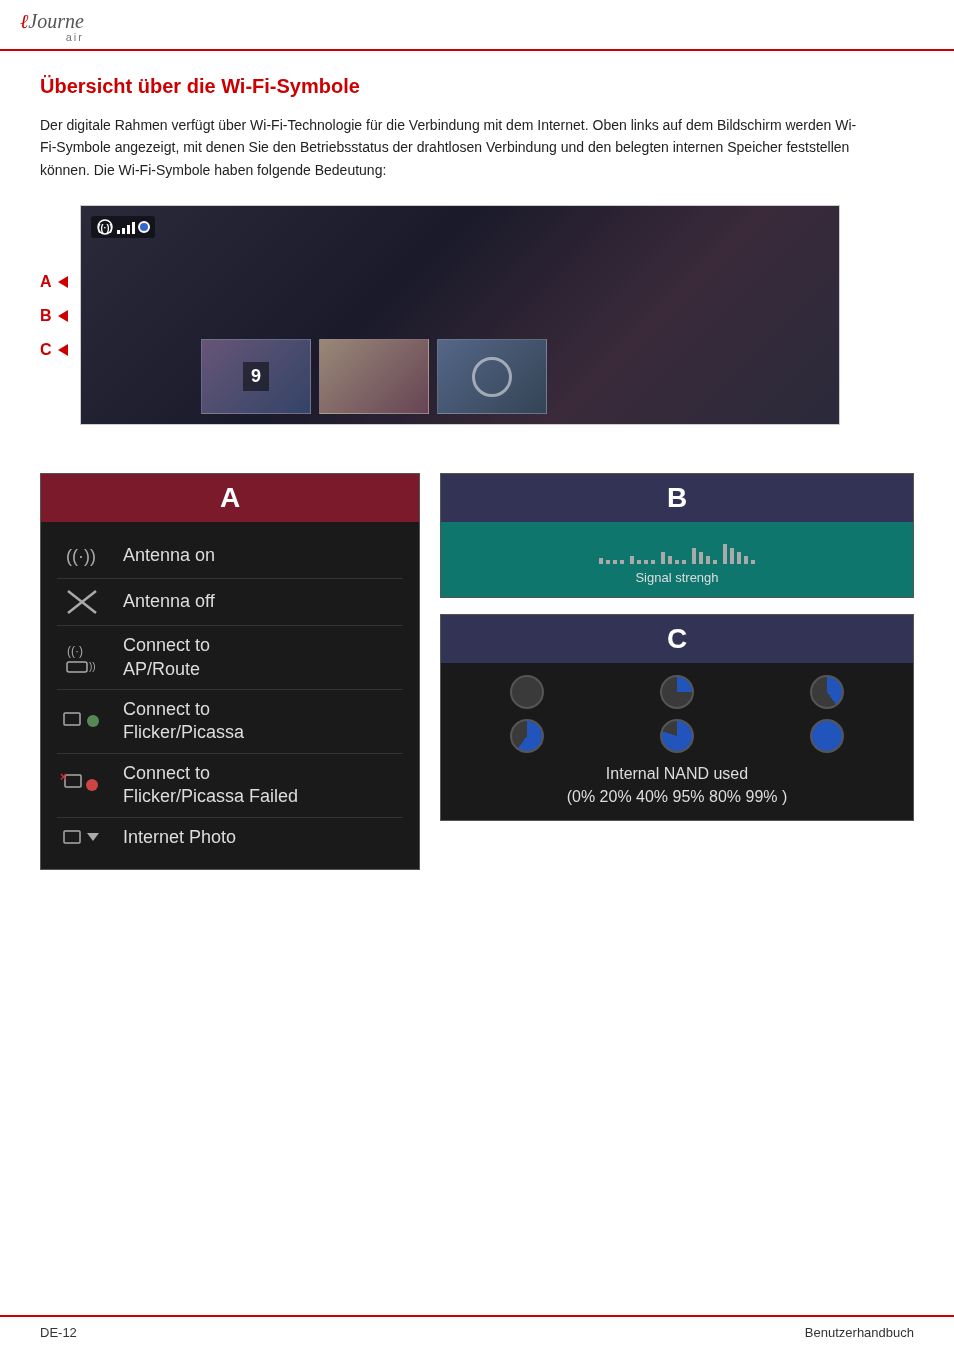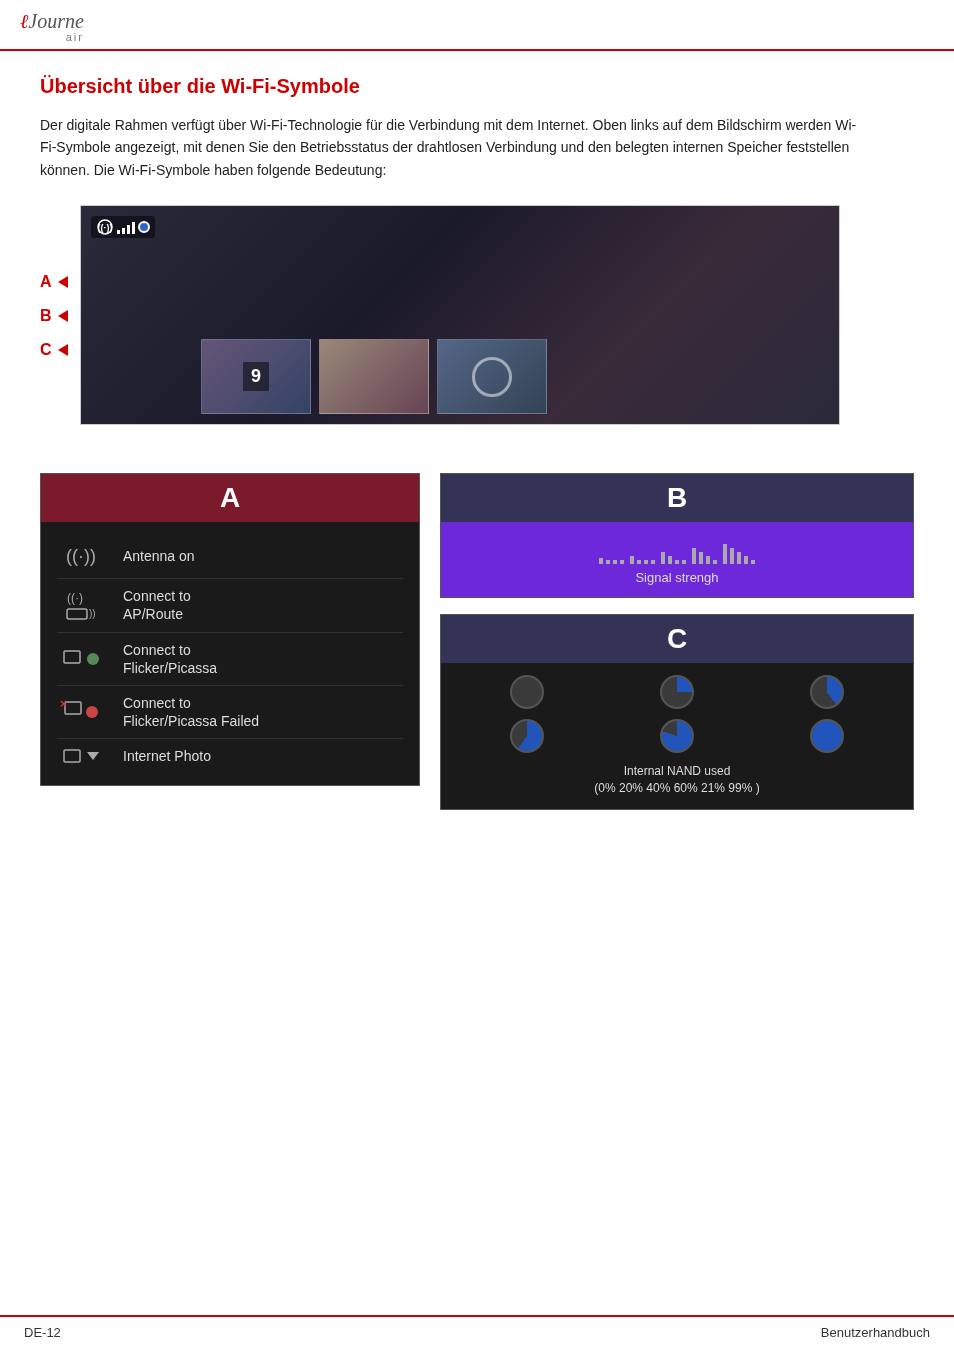--- a/index.html
+++ b/index.html
@@ -104,21 +104,21 @@
     .symbol-icon {
       width: 50px;
       display: flex;
       align-items: center;
       justify-content: center;
       flex-shrink: 0;
     }
 
     .symbol-label {
       color: #ddd;
-      font-size: 14px;
+      font-size: 18px;
       line-height: 1.3;
     }
 
     
     .right-panels {
       display: flex;
       flex-direction: column;
       gap: 16px;
       flex: 1;
     }
@@ -133,21 +133,21 @@
       background: #333355;
       text-align: center;
       padding: 8px;
       color: white;
       font-size: 28px;
       font-weight: bold;
     }
 
     .panel-body-b {
       padding: 12px 28px;
-      background: #6d28d9;
+      background: #0f766e;
       text-align: center;
     }
 
     .signal-label {
       color: #ddd;
       font-size: 13px;
     }
 
     
     .panel-c {
@@ -164,33 +164,33 @@
       font-weight: bold;
     }
 
     .panel-body-c {
       padding: 12px 16px;
       background: #1a1a1a;
     }
 
     .nand-label {
       color: #ddd;
-      font-size: 12px;
+      font-size: 16px;
       text-align: center;
       line-height: 1.4;
     }
 
     
     .footer {
       position: absolute;
       bottom: 0;
       left: 0;
       right: 0;
       border-top: 2px solid #cc0000;
-      padding: 8px 24px;
+      padding: 8px 40px;
       display: flex;
       justify-content: space-between;
       align-items: center;
     }
 
     .footer-left {
       font-size: 13px;
       color: #333;
     }
 
@@ -309,20 +309,29 @@
 
         <div class="symbol-row">
           <div class="symbol-icon">
             <svg width="36" height="28" viewBox="0 0 36 28">
               <text x="2" y="20" font-size="18" fill="#aaa">((·))</text>
             </svg>
           </div>
           <span class="symbol-label">Antenna on</span>
         </div>
 
+        <div class="symbol-row">
+          <div class="symbol-icon">
+            <svg width="36" height="30" viewBox="0 0 36 30">
+              <line x1="4" y1="4" x2="32" y2="26" stroke="#aaa" stroke-width="2.5"></line>
+              <line x1="32" y1="4" x2="4" y2="26" stroke="#aaa" stroke-width="2.5"></line>
+            </svg>
+          </div>
+          <span class="symbol-label">Antenna off</span>
+        </div>
 
         <div class="symbol-row">
           <div class="symbol-icon">
             <div style="display:flex;flex-direction:column;align-items:center;gap:2px;">
               <svg width="34" height="16" viewBox="0 0 34 16">
                 <text x="2" y="13" font-size="12" fill="#aaa">((·)</text>
               </svg>
               <svg width="34" height="14" viewBox="0 0 34 14">
                 <rect x="2" y="2" width="20" height="10" rx="2" fill="none" stroke="#aaa" stroke-width="1.5"></rect>
                 <text x="24" y="10" font-size="10" fill="#aaa">))</text>
@@ -433,21 +442,21 @@
             <div style="width:34px;height:34px;border-radius:50%;background:#3a3a3a;border:2px solid #555;"></div>
             <div style="width:34px;height:34px;border-radius:50%;background:conic-gradient(#2255bb 90deg,#3a3a3a 90deg);border:2px solid #555;"></div>
             <div style="width:34px;height:34px;border-radius:50%;background:conic-gradient(#2255bb 144deg,#3a3a3a 144deg);border:2px solid #555;"></div>
 
             <div style="width:34px;height:34px;border-radius:50%;background:conic-gradient(#2255bb 216deg,#3a3a3a 216deg);border:2px solid #555;"></div>
             <div style="width:34px;height:34px;border-radius:50%;background:conic-gradient(#2255bb 288deg,#3a3a3a 288deg);border:2px solid #555;"></div>
             <div style="width:34px;height:34px;border-radius:50%;background:#2255bb;border:2px solid #555;"></div>
           </div>
           <div class="nand-label">
             <span>Internal NAND used</span><br>
-            <span>(0% 20% 40% 60% 21% 99% )</span>
+            <span>(0% 20% 40% 95% 80% 99% )</span>
           </div>
         </div>
       </div>
 
     </div>
   </div>
 
 </div>
 
 <div class="footer">

